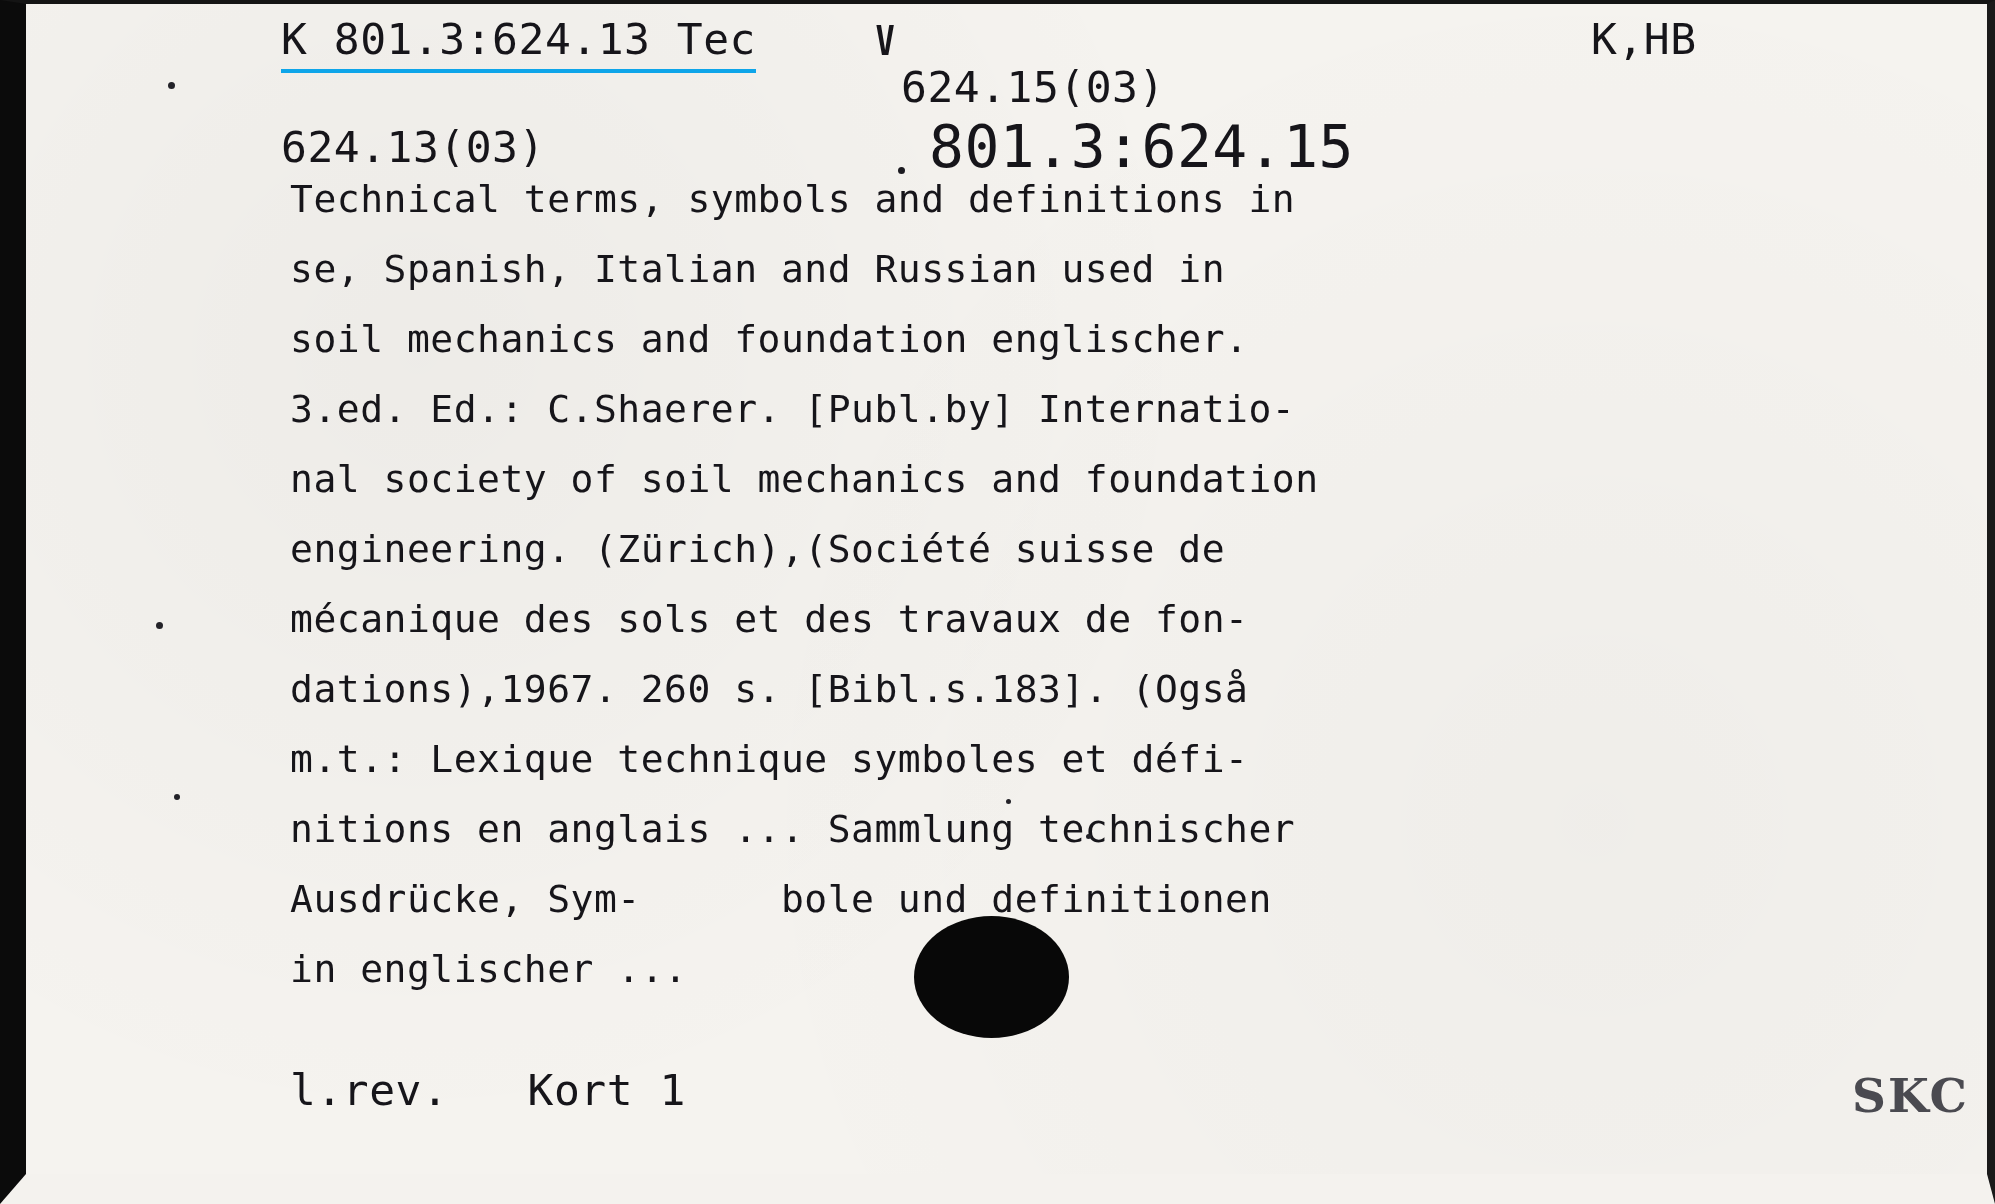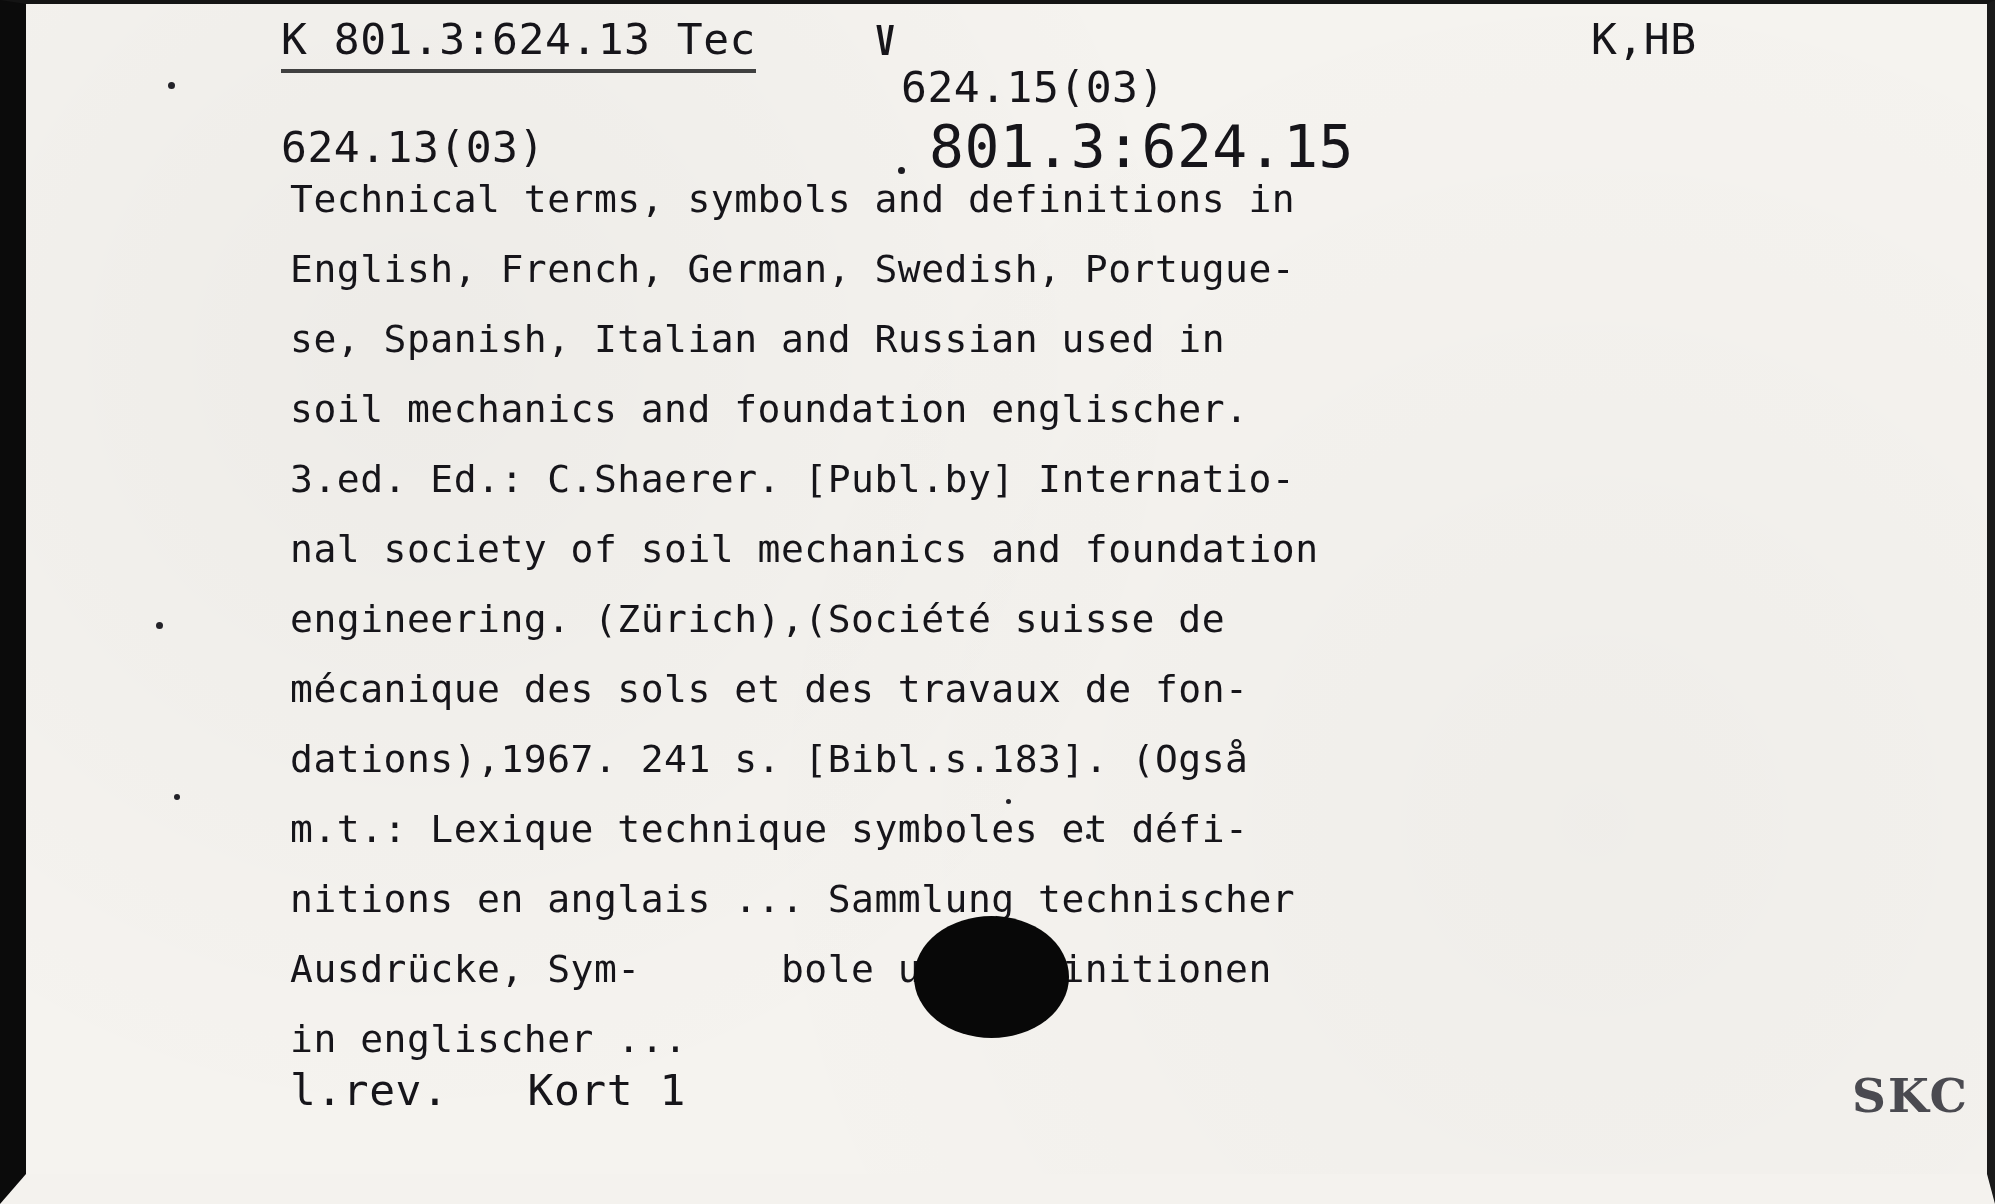--- a/index.html
+++ b/index.html
@@ -49,21 +49,21 @@
   .hdr-row {
     position: relative;
     height: 62px;
   }
   .hdr-call {
     position: absolute;
     left: 0;
     top: 0;
     font-size: 43px;
     line-height: 58px;
-    border-bottom: 4px solid #404040;
+    border-bottom: 4px solid #0ea5e9;
     padding-bottom: 1px;
     white-space: pre;
   }
   .hdr-mid {
     position: absolute;
     left: 620px;
     top: 0;
     font-size: 43px;
     line-height: 58px;
     white-space: pre;
@@ -195,28 +195,27 @@
     </div>
     <div class="hdr-row2">
       <span class="typed hdr-call2">624.13(03)</span>
       <span class="dot-mark"></span>
       <span class="typed hdr-mid2">801.3:624.15</span>
     </div>
   </div>
 
   <div class="body-block">
     <div class="typed body-line">Technical terms, symbols and definitions in</div>
-    <div class="typed body-line">English, French, German, Swedish, Portugue-</div>
     <div class="typed body-line">se, Spanish, Italian and Russian used in</div>
     <div class="typed body-line">soil mechanics and foundation englischer.</div>
     <div class="typed body-line">3.ed. Ed.: C.Shaerer. [Publ.by] Internatio-</div>
     <div class="typed body-line">nal society of soil mechanics and foundation</div>
     <div class="typed body-line">engineering. (Zürich),(Société suisse de</div>
     <div class="typed body-line">mécanique des sols et des travaux de fon-</div>
-    <div class="typed body-line">dations),1967. 241 s. [Bibl.s.183]. (Også</div>
+    <div class="typed body-line">dations),1967. 260 s. [Bibl.s.183]. (Også</div>
     <div class="typed body-line">m.t.: Lexique technique symboles et défi-</div>
     <div class="typed body-line">nitions en anglais ... Sammlung technischer</div>
     <div class="typed body-line">Ausdrücke, Sym-      bole und definitionen</div>
     <div class="typed body-line">in englischer ...</div>
   </div>
 
   <div class="typed footer-line">l.rev.   Kort 1</div>
   <div class="skc">SKC</div>
 
   <div class="punch-hole"></div>

